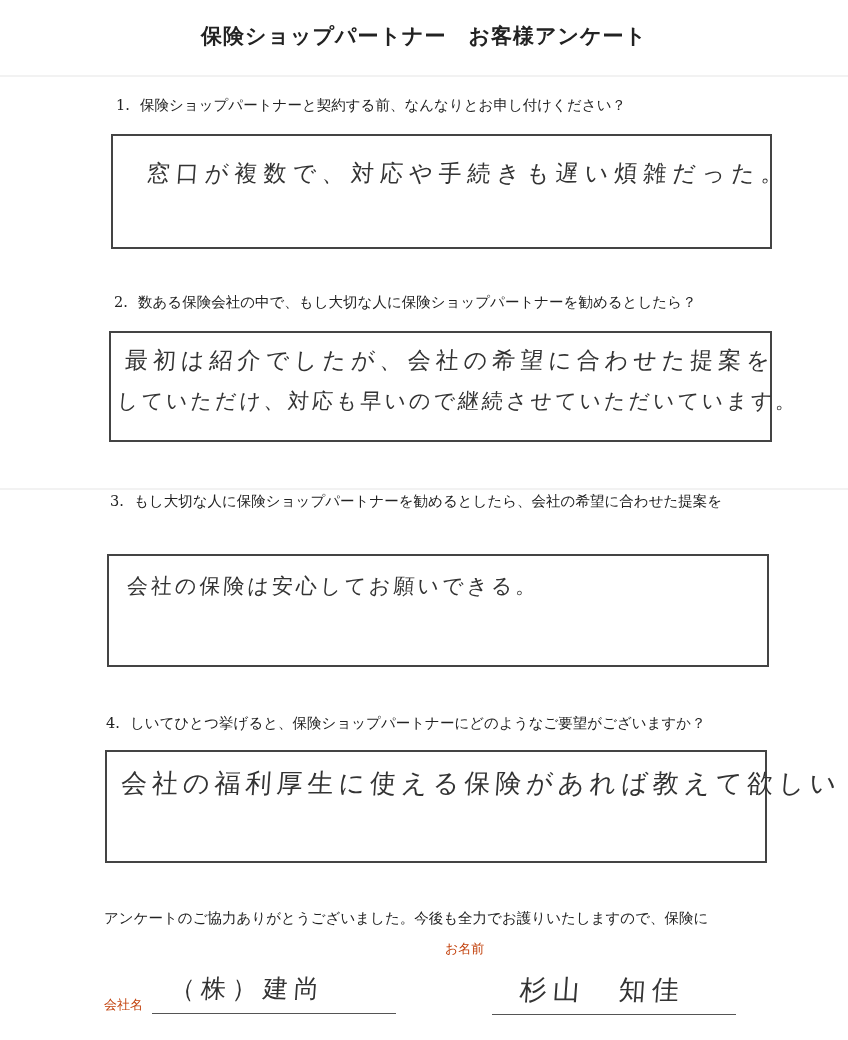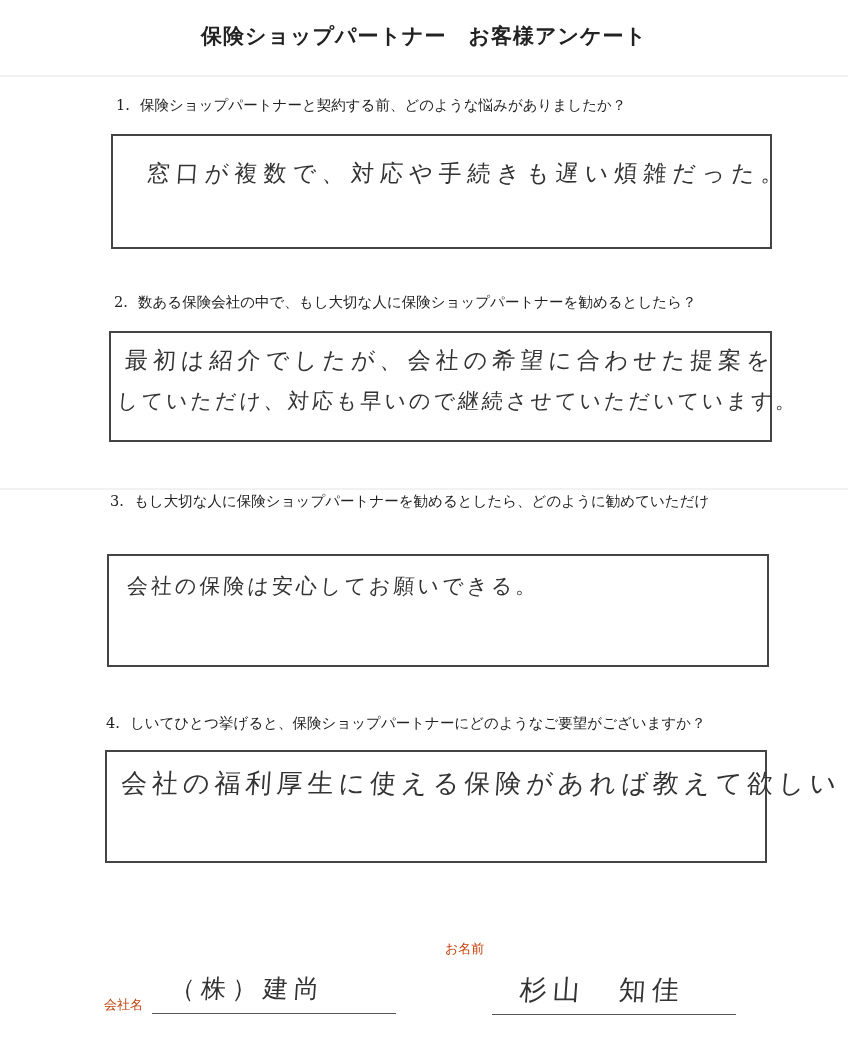--- a/index.html
+++ b/index.html
@@ -31,49 +31,50 @@
   </style>
 </head>
 <body>
 
 <div class="scan-band" style="top:75px"></div>
 <div class="scan-band" style="top:488px"></div>
 
 <div class="title">保険ショップパートナー　お客様アンケート</div>
 
 <div class="question" style="left:116px; top:92px;">
-  <span class="num">1.</span><span>保険ショップパートナーと契約する前、どのような悩みがありましたか？</span>
+  <span class="num">1.</span><span>保険ショップパートナーと契約する前、なんなりとお申し付けください？</span>
 </div>
 <div class="answer-box" style="left:111px; top:134px; width:661px; height:115px;">
   <div class="hand" style="left:34px; top:22px; font-size:23px; letter-spacing:6px;">窓口が複数で、対応や手続きも遅い煩雑だった。</div>
 </div>
 
 <div class="question" style="left:114px; top:289px;">
   <span class="num">2.</span><span>数ある保険会社の中で、もし大切な人に保険ショップパートナーを勧めるとしたら？</span>
 </div>
 <div class="answer-box" style="left:109px; top:331px; width:663px; height:111px;">
   <div class="hand" style="left:14px; top:12px; font-size:23px; letter-spacing:5px;">最初は紹介でしたが、会社の希望に合わせた提案を</div>
   <div class="hand" style="left:6px; top:54px; font-size:21px; letter-spacing:3px;">していただけ、対応も早いので継続させていただいています。</div>
 </div>
 
 <div class="question" style="left:110px; top:488px;">
-  <span class="num">3.</span><span>もし大切な人に保険ショップパートナーを勧めるとしたら、どのように勧めていただけ</span>
+  <span class="num">3.</span><span>もし大切な人に保険ショップパートナーを勧めるとしたら、会社の希望に合わせた提案を</span>
 </div>
 <div class="answer-box" style="left:107px; top:554px; width:662px; height:113px;">
   <div class="hand" style="left:18px; top:16px; font-size:21px; letter-spacing:3px;">会社の保険は安心してお願いできる。</div>
 </div>
 
 <div class="question" style="left:106px; top:710px;">
   <span class="num">4.</span><span>しいてひとつ挙げると、保険ショップパートナーにどのようなご要望がございますか？</span>
 </div>
 <div class="answer-box" style="left:105px; top:750px; width:662px; height:113px;">
   <div class="hand" style="left:14px; top:14px; font-size:26px; letter-spacing:5px;">会社の福利厚生に使える保険があれば教えて欲しい</div>
 </div>
 
 <div class="closing">
+  <div>アンケートのご協力ありがとうございました。今後も全力でお護りいたしますので、保険に</div>
 </div>
 
 <div class="sig-label" style="left:104px; top:996px;">会社名</div>
 <div class="hand" style="left:170px; top:972px; font-size:25px; letter-spacing:6px;">（株）建尚</div>
 <div class="sig-line" style="left:152px; top:1013px; width:244px;"></div>
 
 <div class="sig-label" style="left:445px; top:940px;">お名前</div>
 <div class="hand" style="left:520px; top:972px; font-size:27px; letter-spacing:6px;">杉山　知佳</div>
 <div class="sig-line" style="left:492px; top:1014px; width:244px;"></div>
 

